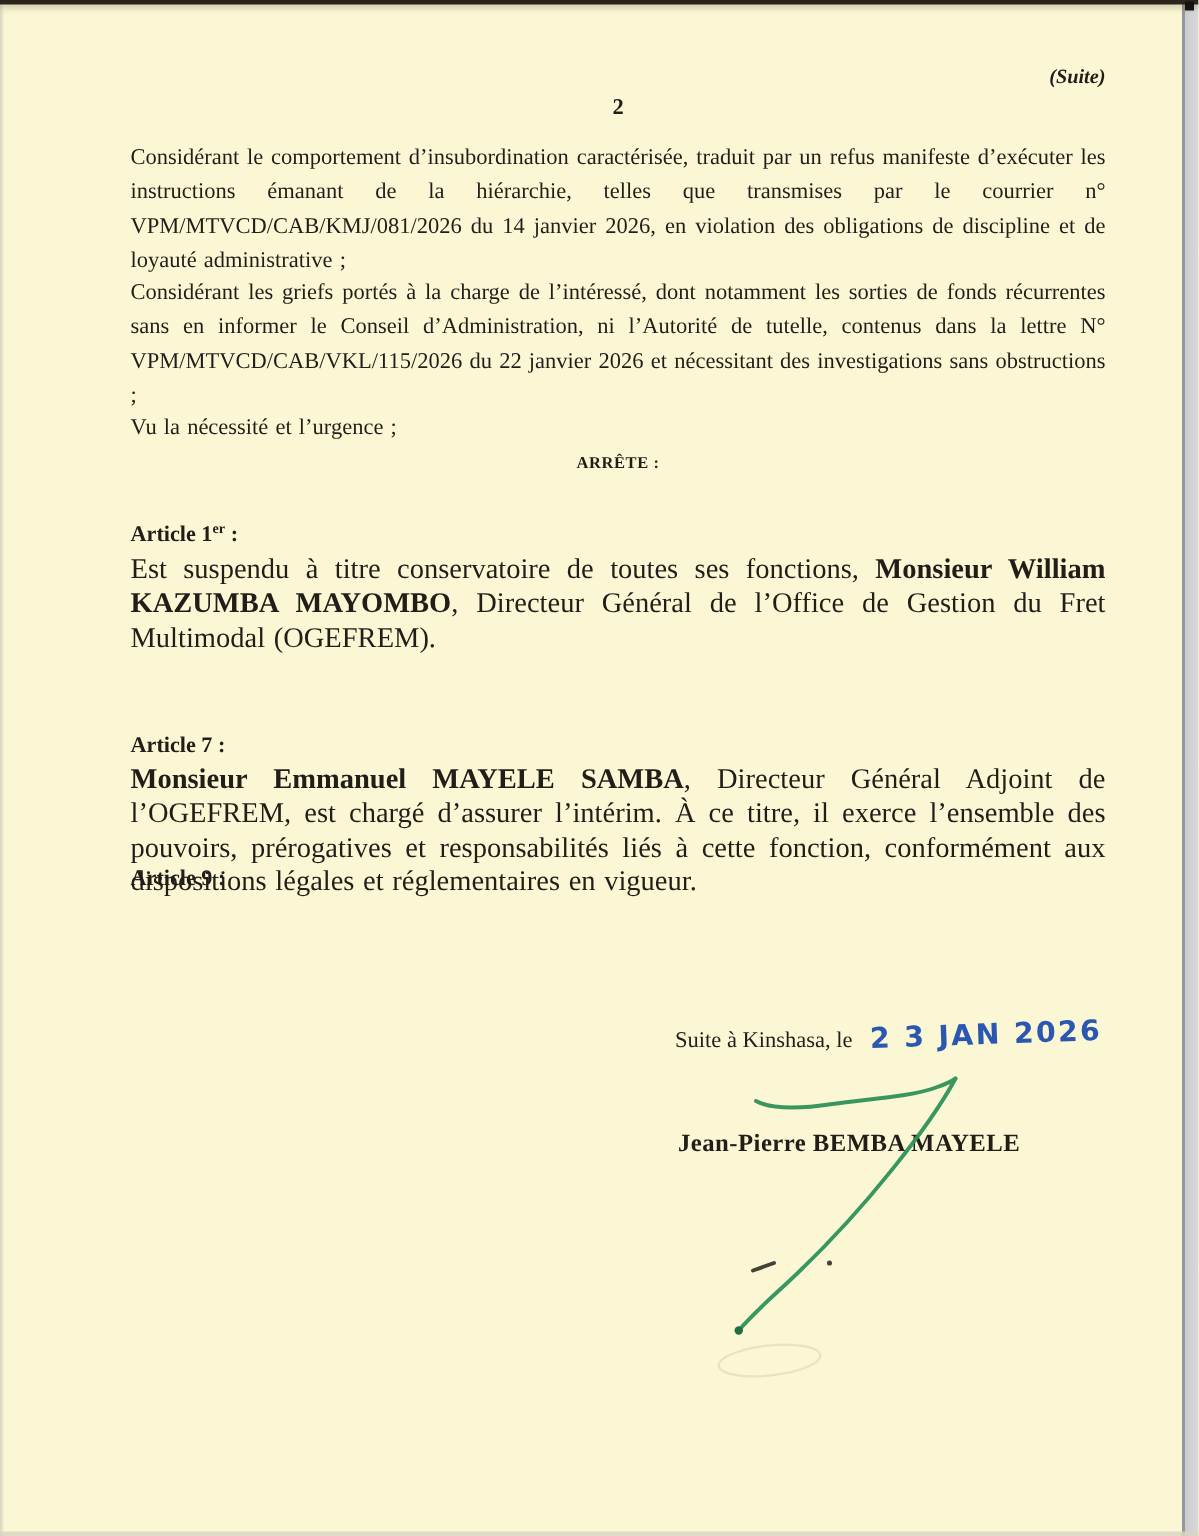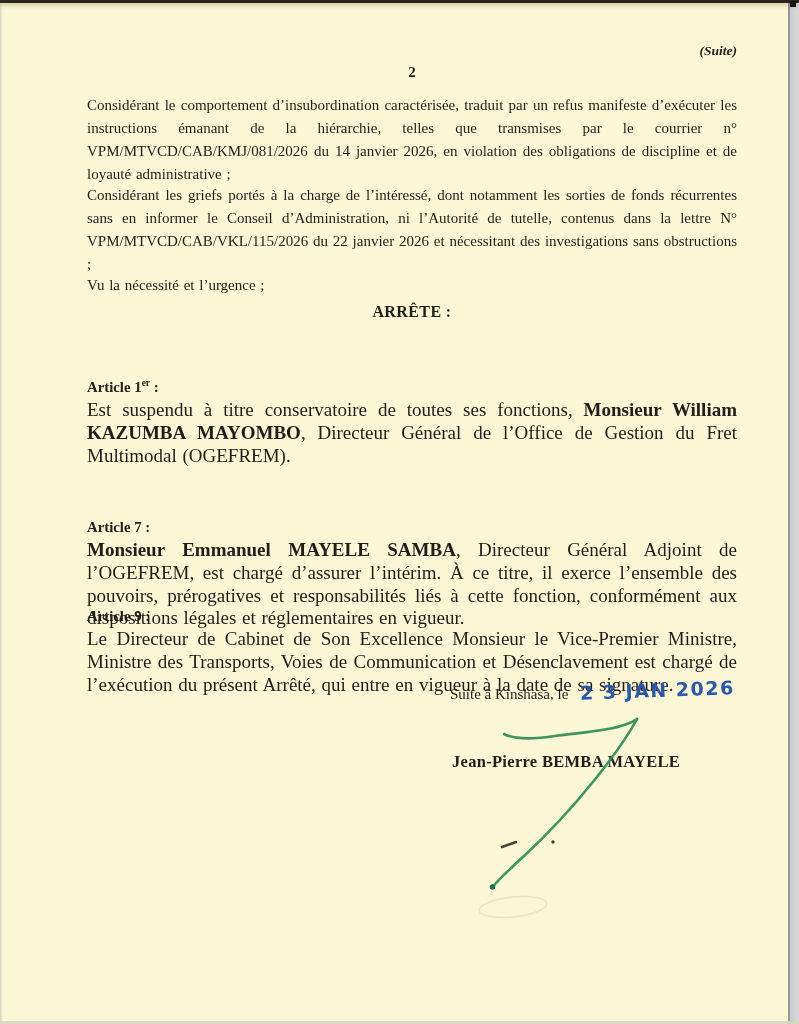--- a/index.html
+++ b/index.html
@@ -49,23 +49,23 @@
     text-align: center; font-weight: bold; font-size: 15px;
   }
   .par {
     position: absolute; margin: 0; width: 100%;
     text-align: justify; font-size: 15px; line-height: 23px;
     word-spacing: 1px;
   }
   .vu { text-align: left; }
   .arrete {
     position: absolute; top: 303px; width: 100%;
-    text-align: center; font-weight: bold; font-size: 16px; letter-spacing: 0.4px;
+    text-align: center; font-weight: bold; font-size: 11px; letter-spacing: 0.4px;
   }
-  .article { position: absolute; width: 100%; margin-top: 30px; }
+  .article { position: absolute; width: 100%; }
   .art-label { font-weight: bold; font-size: 14.8px; line-height: 22px; }
   .art-label sup { font-size: 9.5px; }
   .art-body { margin: 1px 0 0 0; text-align: justify; font-size: 19px; line-height: 22.8px; word-spacing: 1px; }
   .b { font-weight: bold; }
   .fait {
     position: absolute; top: 681px; left: 363px; font-size: 15px; white-space: nowrap;
   }
   .stamp {
     display: inline-block; margin-left: 12px;
     font-family: "DejaVu Sans", sans-serif; font-weight: bold;
@@ -104,21 +104,20 @@
   </div>
 
 
   <div class="article" style="top:486px">
     <div class="art-label">Article 7 :</div>
     <p class="art-body"><span class="b">Monsieur Emmanuel MAYELE SAMBA</span><span>, Directeur Général Adjoint de l’OGEFREM, est chargé d’assurer l’intérim. À ce titre, il exerce l’ensemble des pouvoirs, prérogatives et responsabilités liés à cette fonction, conformément aux dispositions légales et réglementaires en vigueur.</span></p>
   </div>
 
   <div class="article" style="top:575px">
     <div class="art-label">Article 9 :</div>
-    <p class="art-body">Le Directeur de Cabinet de Son Excellence Monsieur le Vice-Premier Ministre, Ministre des Transports, Voies de Communication et Désenclavement est chargé de l’exécution du présent Arrêté, qui entre en vigueur à la date de sa signature.</p>
   </div>
 </div>
 
 <div class="fait" style="left:450px;">
   <span>Suite à Kinshasa, le</span><span class="stamp">2 3 JAN 2026</span>
 </div>
 
 <div class="signatory" style="left:452px">Jean-Pierre BEMBA MAYELE</div>
 
 <svg class="sig-svg" width="260" height="230" viewBox="0 0 260 230">

